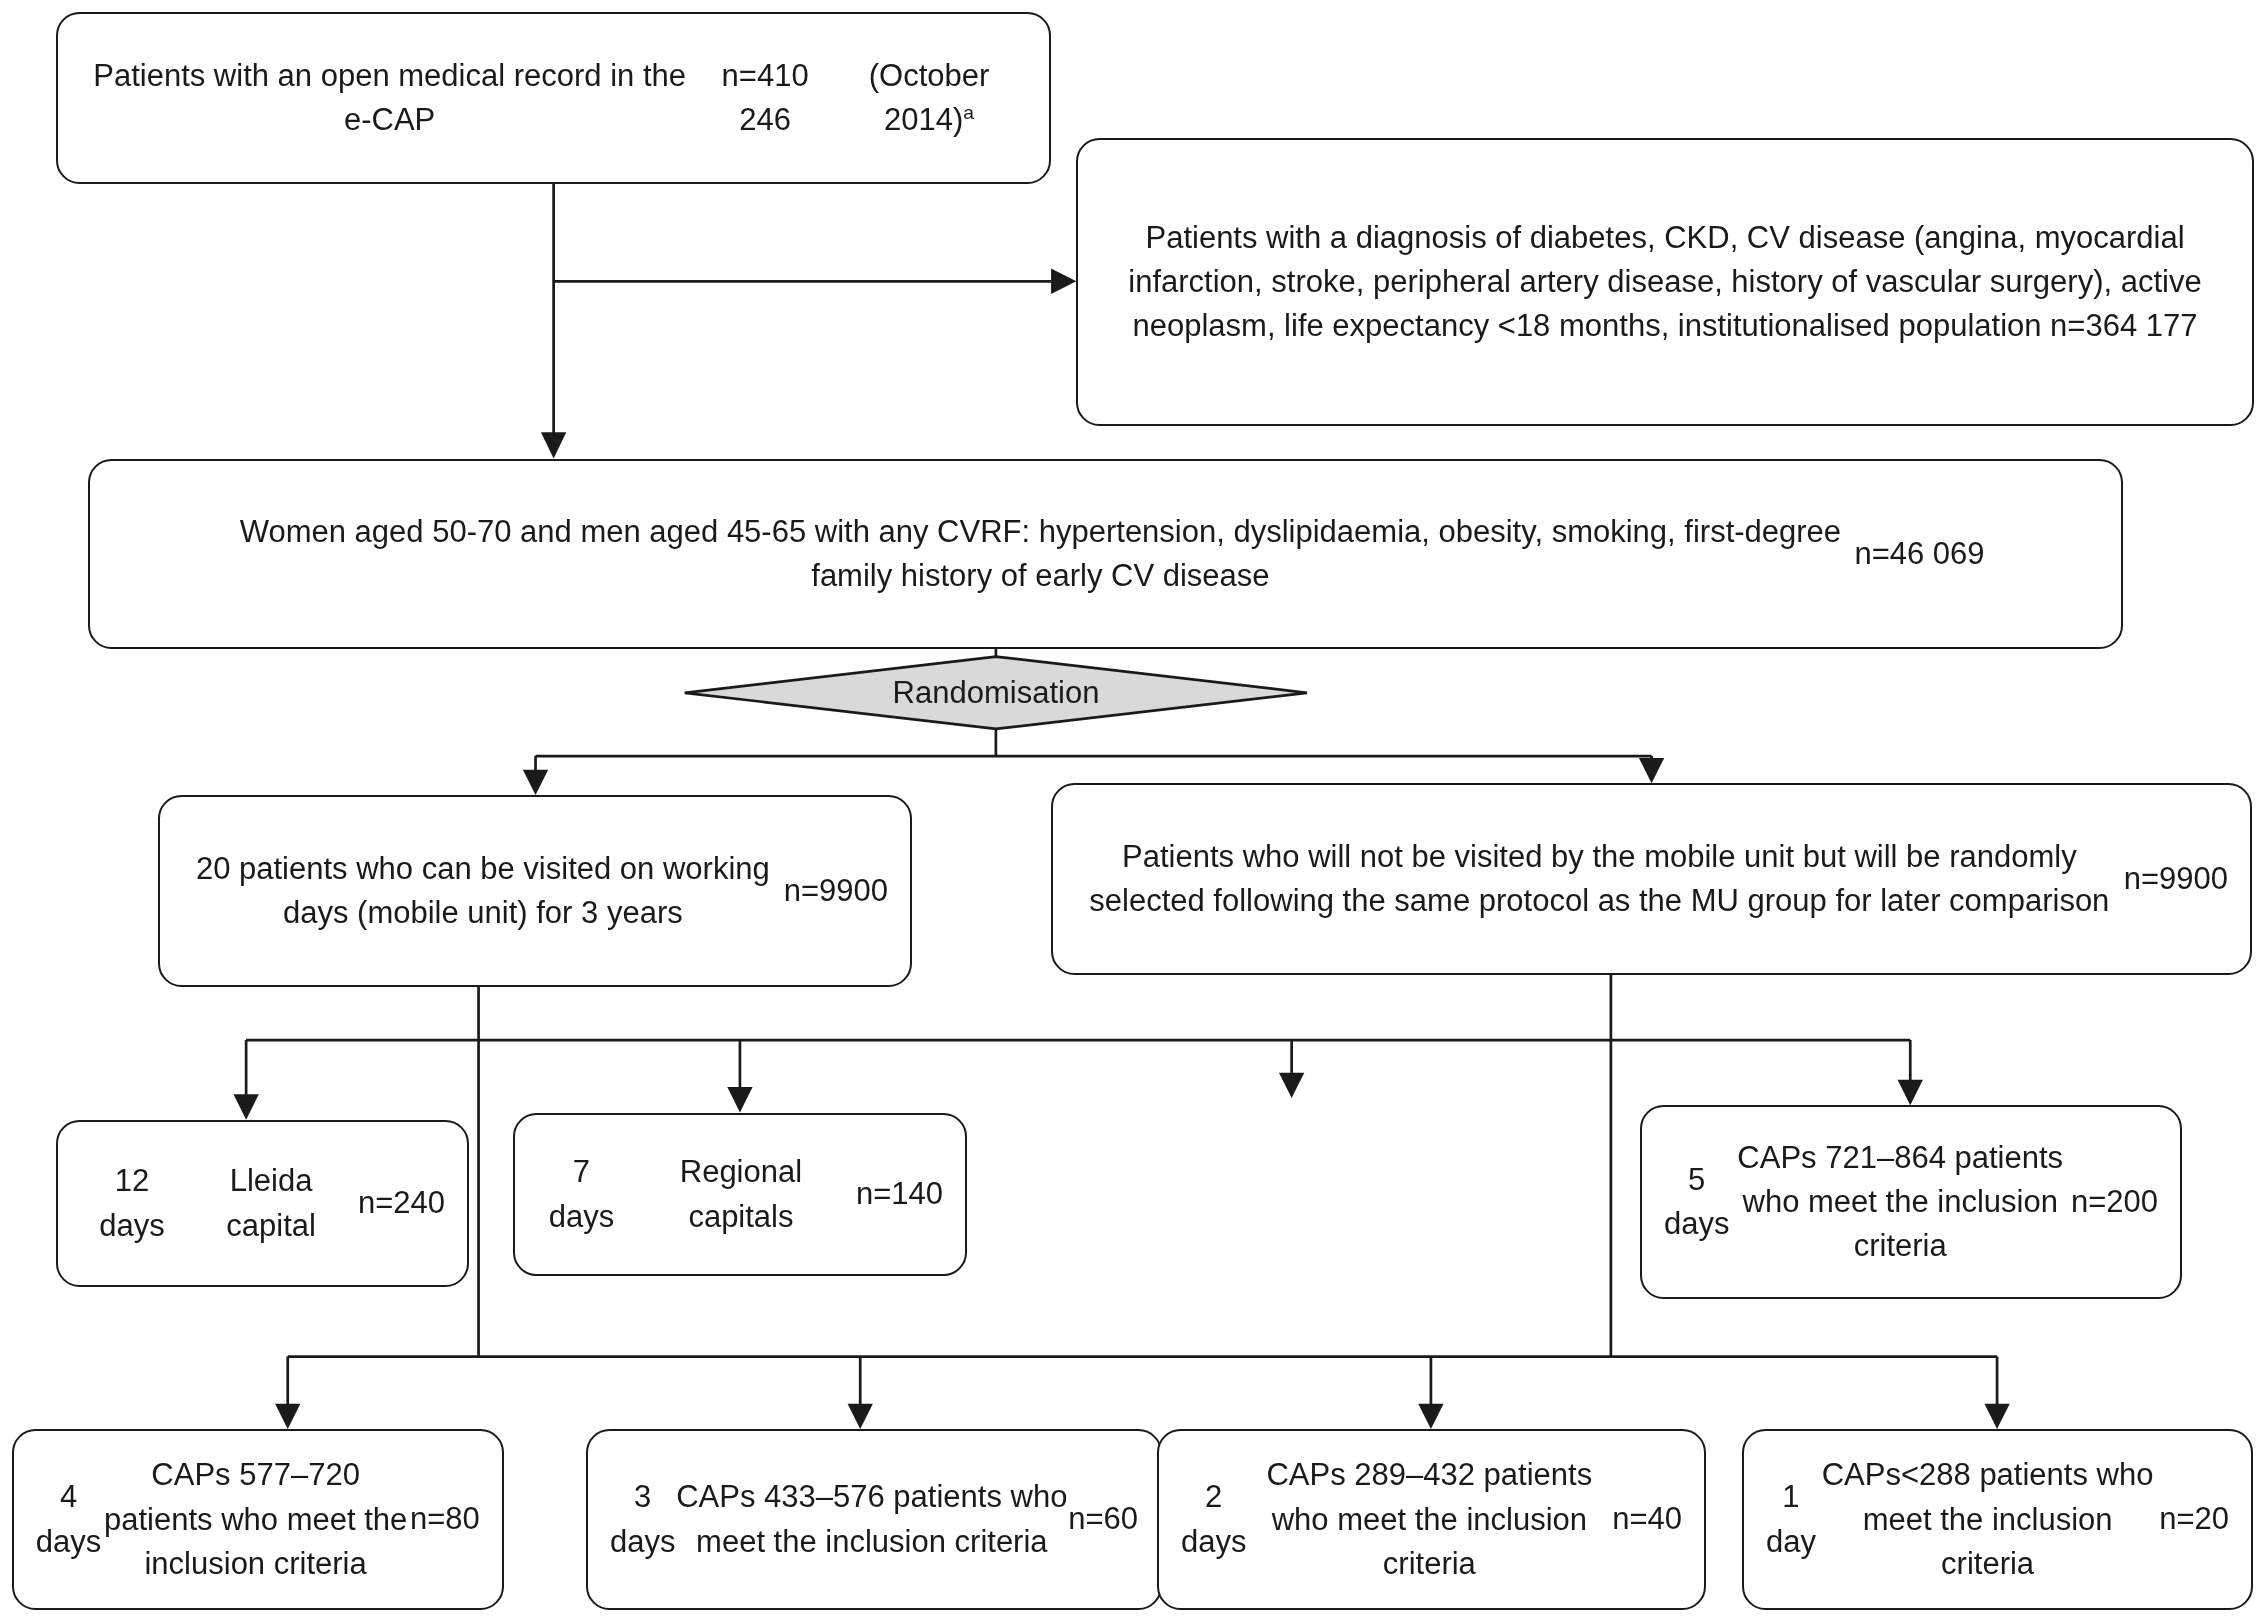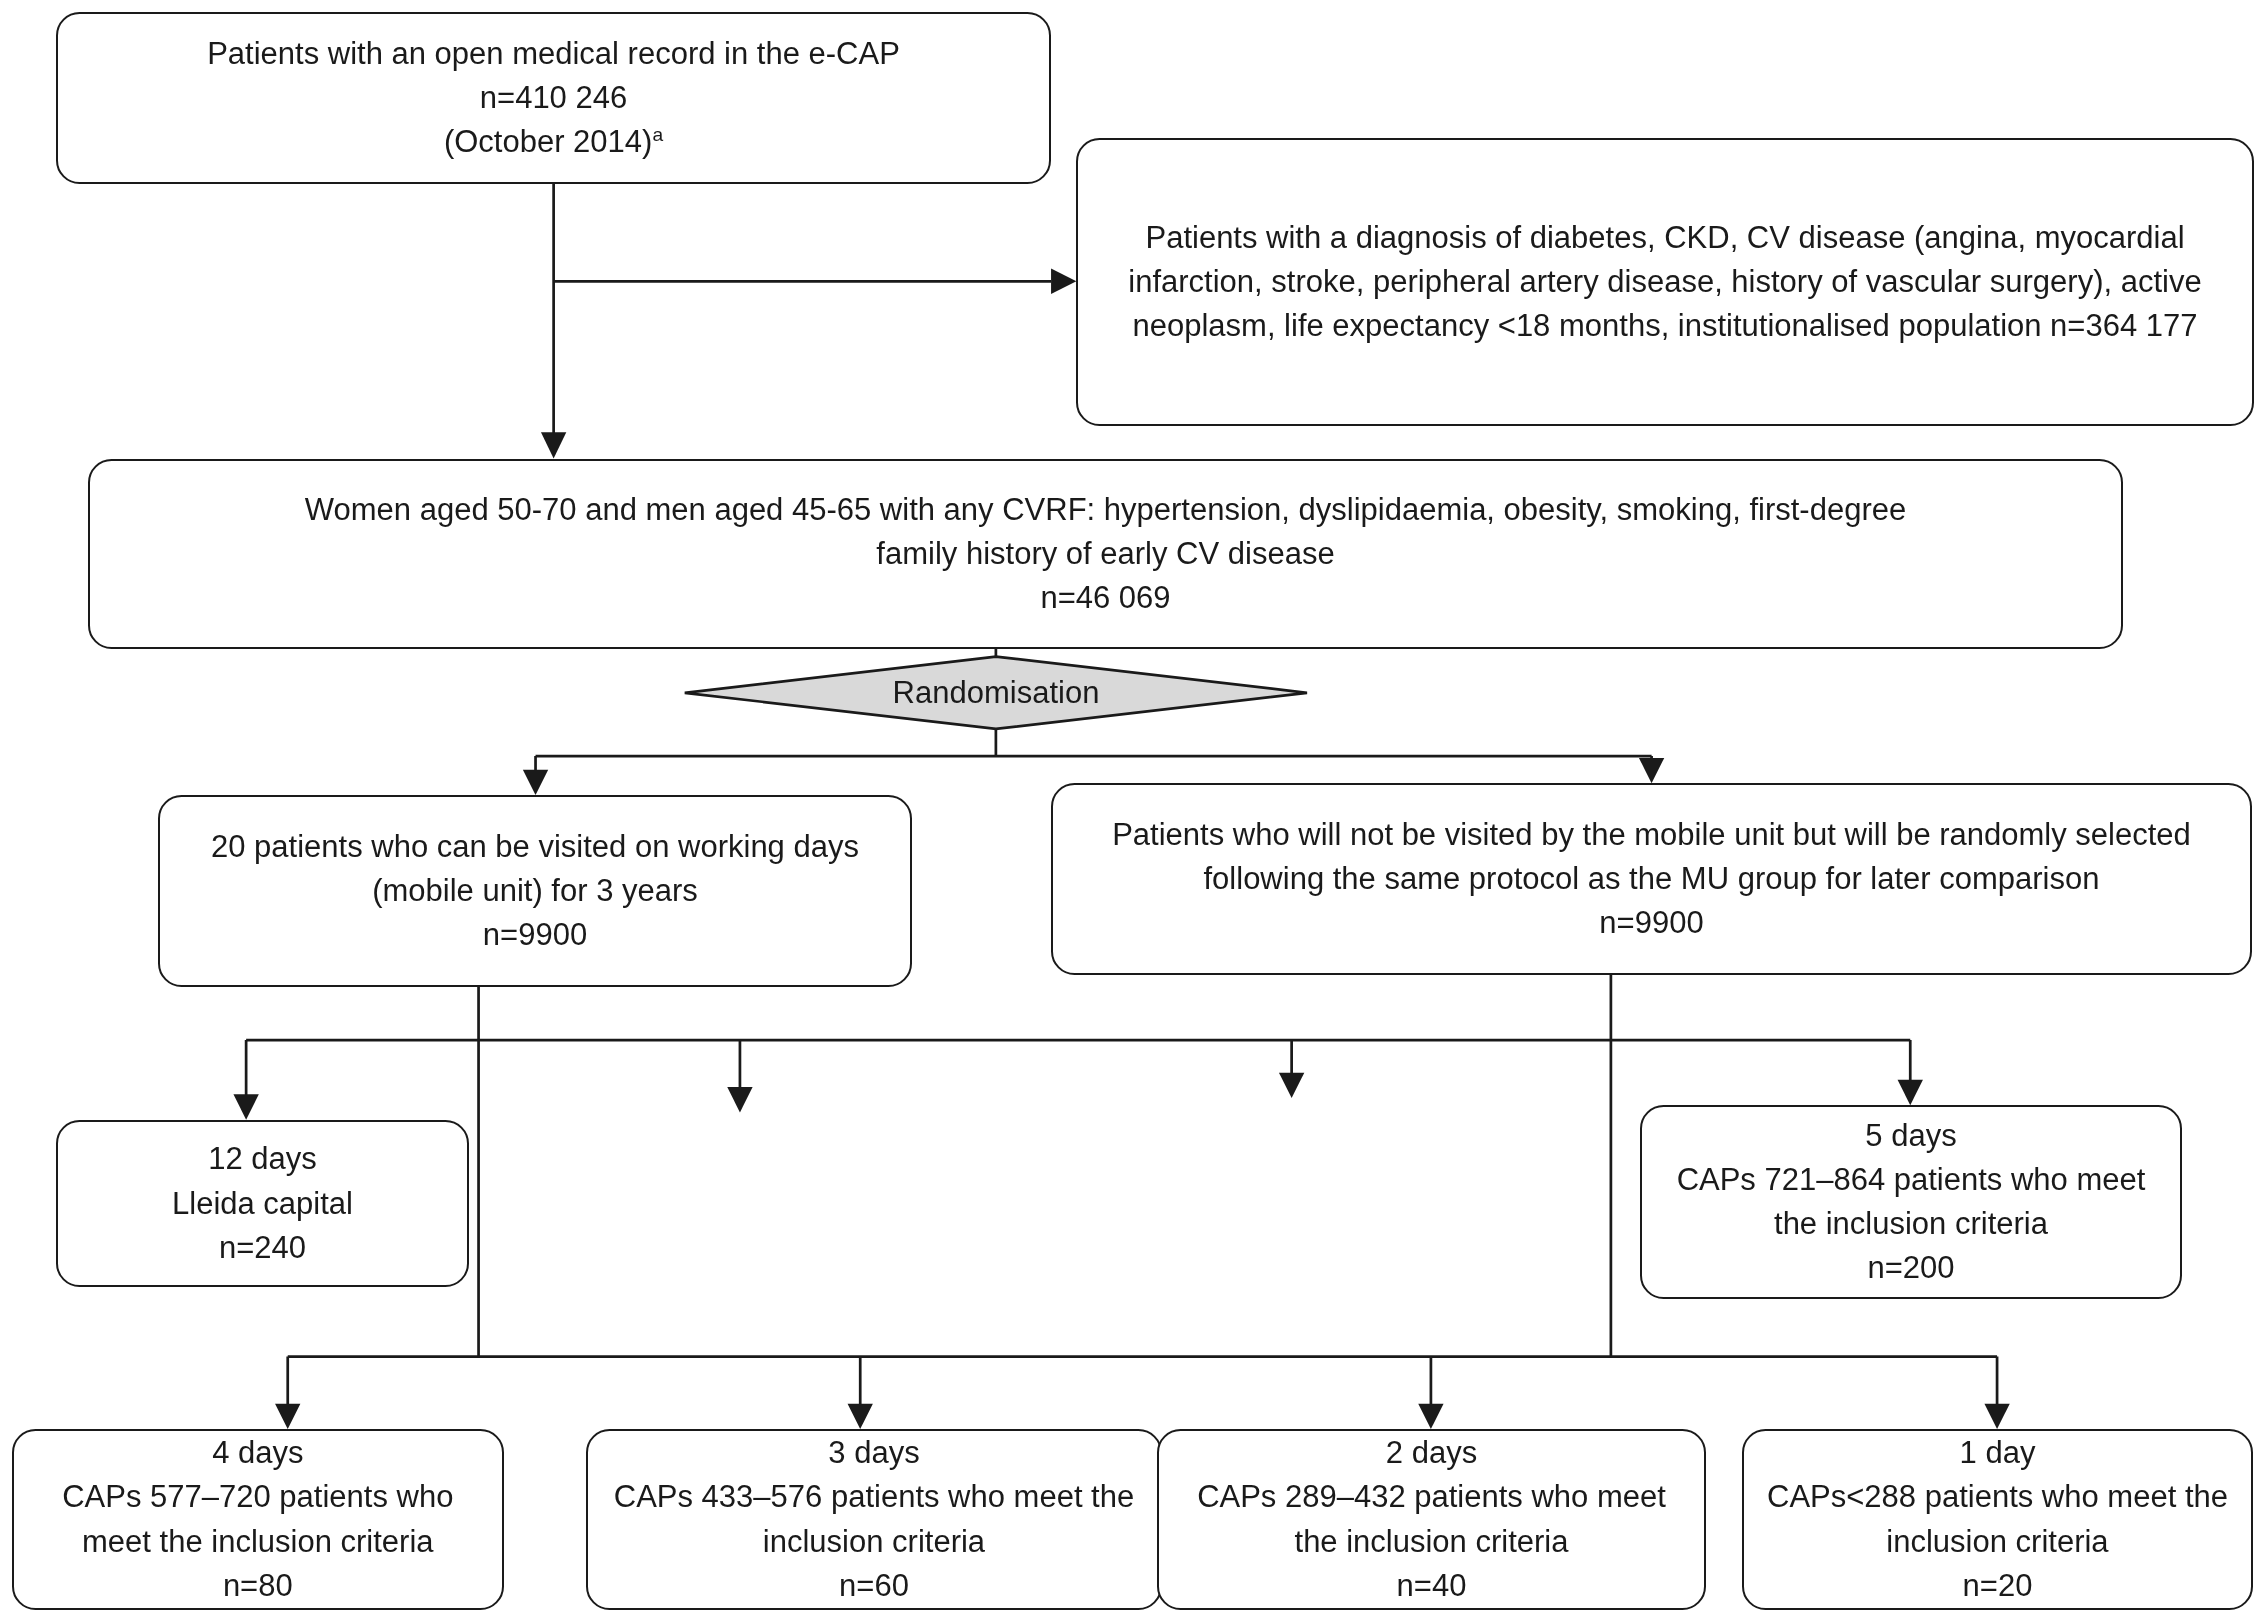--- a/index.html
+++ b/index.html
@@ -20,21 +20,21 @@
     position: absolute;
     left: 0; top: 0;
   }
   .box {
     position: absolute;
     background: #ffffff;
     border: 2.7px solid #1a1a1a;
     border-radius: 23.5px;
     box-sizing: border-box;
     display: flex;
-    flex-direction: column;
+    flex-direction: row;
     align-items: center;
     justify-content: center;
     text-align: center;
     padding: 26px 22px;
   }
   .box .wrap { max-width: 100%; }
   .diamond-label {
     position: absolute;
     left: 685px; top: 657px;
     width: 622px; height: 72px;
@@ -122,20 +122,25 @@
   <div class="box" id="node-control">
     <div class="wrap">Patients who will not be visited by the mobile unit but will be randomly selected following the same protocol as the MU group for later comparison</div>
     <div>n=9900</div>
   </div>
 
   <div class="box" id="node-day-0">
     <div>12 days</div>
     <div class="wrap">Lleida capital</div>
     <div>n=240</div>
   </div>
+  <div class="box" id="node-day-1">
+    <div>7 days</div>
+    <div class="wrap">Regional capitals</div>
+    <div>n=140</div>
+  </div>
   <div class="box" id="node-day-3">
     <div>5 days</div>
     <div class="wrap">CAPs 721–864 patients who meet the inclusion criteria</div>
     <div>n=200</div>
   </div>
 
   <div class="box" id="node-day-4">
     <div>4 days</div>
     <div class="wrap">CAPs 577–720 patients who meet the inclusion criteria</div>
     <div>n=80</div>

